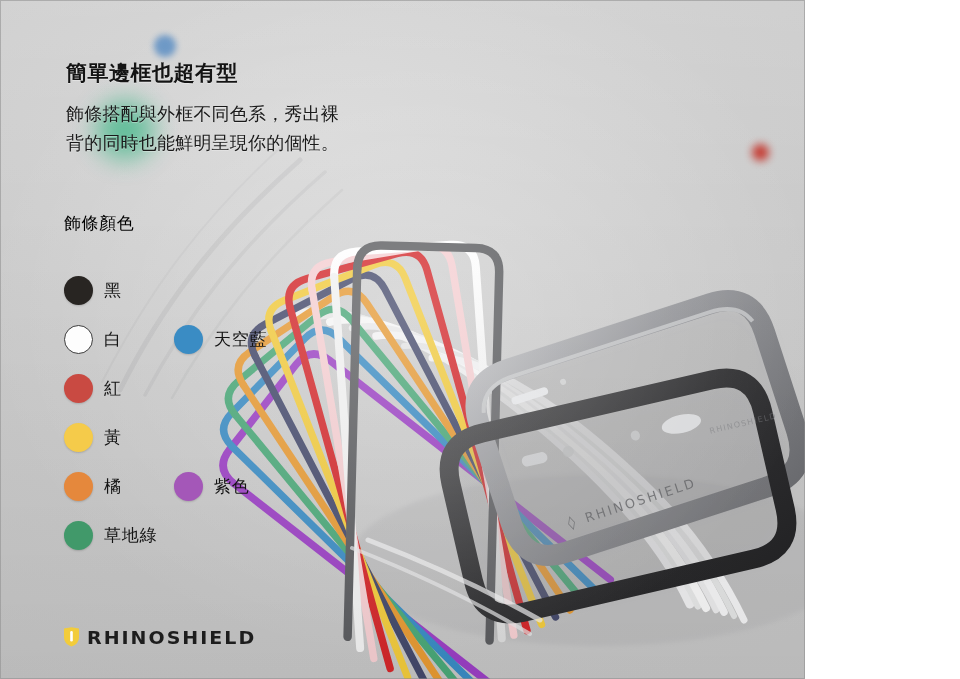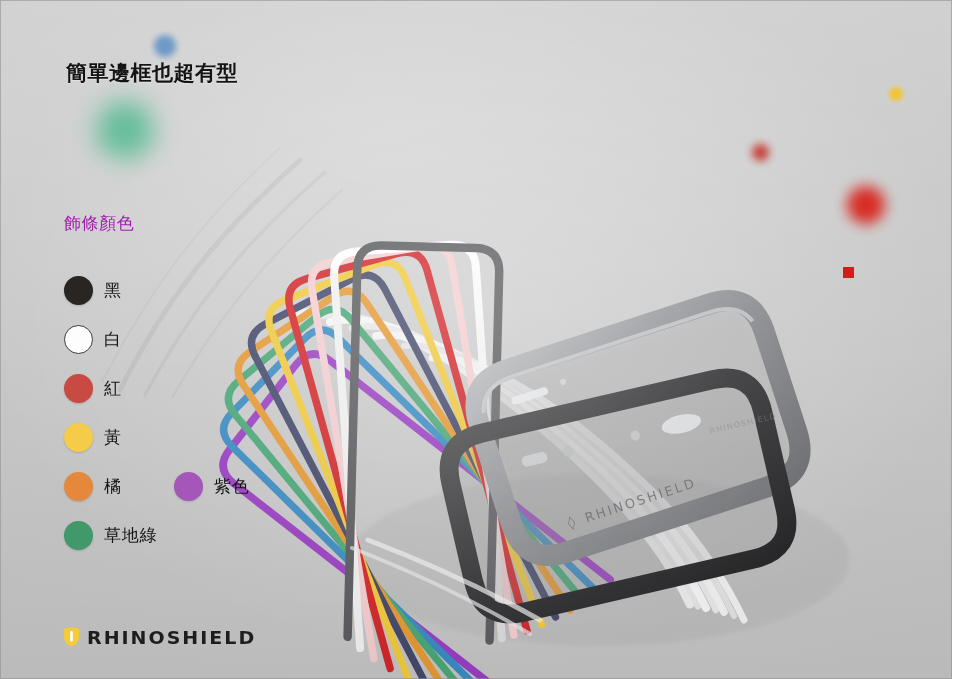--- a/index.html
+++ b/index.html
@@ -1,21 +1,21 @@
 <!DOCTYPE html>
 <html><head>
 <meta charset="utf-8">
 <title>RhinoShield Rim Colors</title>
 <style>
   * { margin:0; padding:0; box-sizing:border-box; }
   html,body { background:#ffffff; }
 
   .shot {
     position:relative;
-    width:952px; height:679px;
+    width:805px; height:679px;
     overflow:hidden;
     font-family:"Liberation Sans","DejaVu Sans",sans-serif;
     background:#cdcdcd;
     -webkit-font-smoothing:antialiased;
   }
 
   
   .bg-base{
     position:absolute; inset:0;
     background:
@@ -50,21 +50,21 @@
   .subline{
     position:absolute; left:66px; top:100px;
     font-size:18px; font-weight:500; color:#1a1a1a;
     line-height:1.62; letter-spacing:.2px; z-index:40;
     text-shadow:0 1px 0 rgba(255,255,255,.30);
   }
   .subline div{ white-space:nowrap; }
 
   .legend-title{
     position:absolute; left:64px; top:212px;
-    font-size:17px; font-weight:500; color:#a21caf;
+    font-size:17px; font-weight:500; color:#000000;
     letter-spacing:.6px; z-index:40;
   }
 
   
   .swatches{
     position:absolute; left:64px; top:266px;
     width:220px; z-index:40;
   }
   .sw-row{ display:flex; height:49px; align-items:center; }
   .sw-cell{ display:flex; align-items:center; width:110px; }
@@ -249,34 +249,42 @@
       <div class="dot" style="left: 154px; top: 35px; width: 22px; height: 22px; background: rgb(93, 143, 196); opacity: 0.85; z-index: 30; filter: blur(3px);"></div>
       <div class="dot" style="left: 96px; top: 101px; width: 58px; height: 58px; background: rgb(72, 185, 140); opacity: 0.8; z-index: 30; filter: blur(13px);"></div>
       <div class="dot" style="left: 889px; top: 87px; width: 14px; height: 14px; background: rgb(242, 197, 48); opacity: 0.95; z-index: 30; filter: blur(2px);"></div>
       <div class="dot" style="left: 751.5px; top: 143.5px; width: 17px; height: 17px; background: rgb(196, 42, 32); opacity: 0.88; z-index: 30; filter: blur(4px);"></div>
       <div class="dot" style="left: 847px; top: 186px; width: 38px; height: 38px; background: rgb(217, 31, 23); opacity: 0.92; z-index: 30; filter: blur(7px);"></div>
       <div class="sq" style="left: 842.5px; top: 266.5px; width: 11px; height: 11px; background: rgb(207, 31, 23); opacity: 1; z-index: 30;"></div>
     </div>
 
   <div class="headline">簡單邊框也超有型</div>
 
+  <div class="subline">
+    <div>飾條搭配與外框不同色系，秀出裸</div>
+    <div>背的同時也能鮮明呈現你的個性。</div>
+  </div>
 
   <div class="legend-title">飾條顏色</div>
 
   <div class="swatches" id="swatch-grid">
       <div class="sw-row">
         <div class="sw-cell">
           <span class="sw-dot" style="background: rgb(40, 37, 34);"></span>
           <span class="sw-label">黑</span>
         </div>
       </div>
       <div class="sw-row">
         <div class="sw-cell">
           <span class="sw-dot outlined" style="background: rgb(253, 253, 253);"></span>
           <span class="sw-label">白</span>
+        </div>
+        <div class="sw-cell">
+          <span class="sw-dot" style="background: rgb(58, 140, 196);"></span>
+          <span class="sw-label">天空藍</span>
         </div>
       </div>
       <div class="sw-row">
         <div class="sw-cell">
           <span class="sw-dot" style="background: rgb(201, 74, 66);"></span>
           <span class="sw-label">紅</span>
         </div>
       </div>
       <div class="sw-row">
         <div class="sw-cell">

